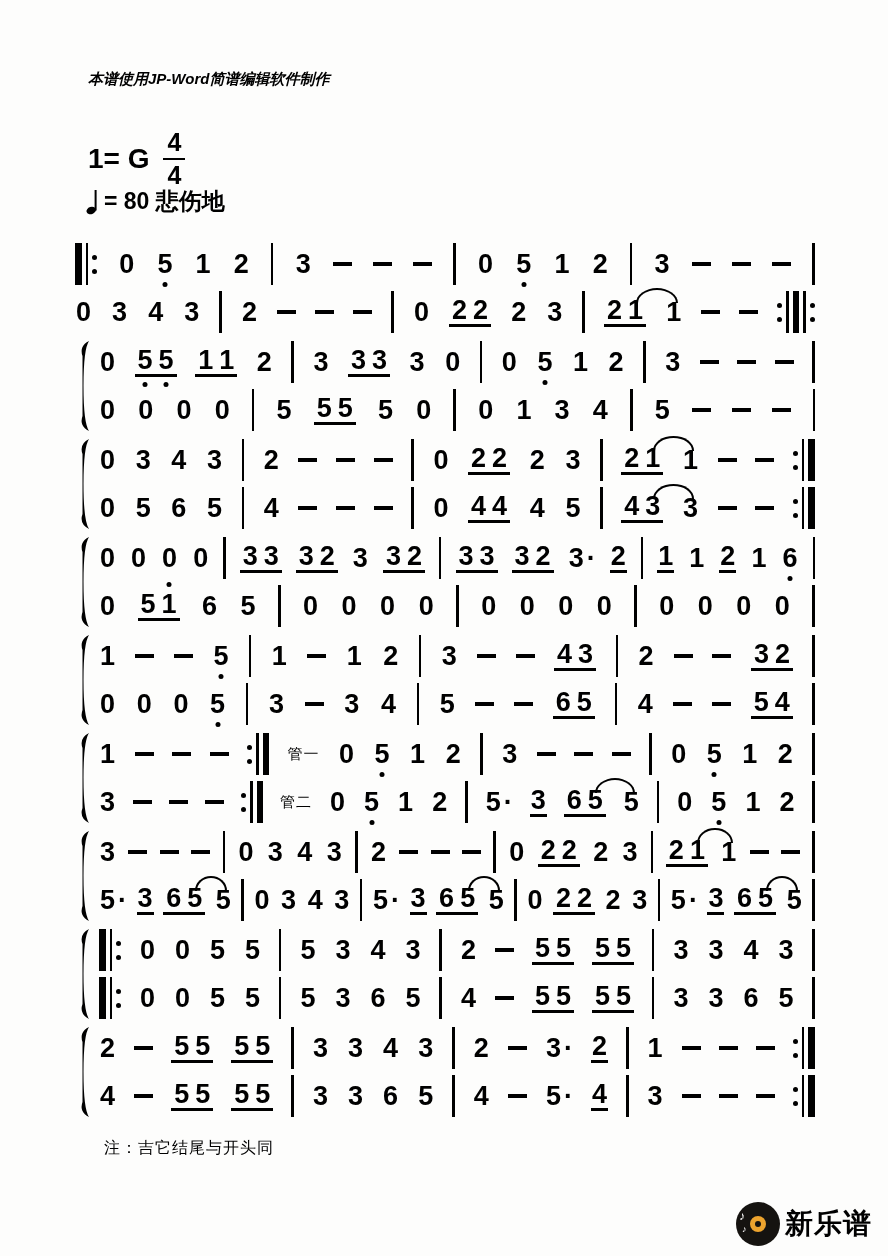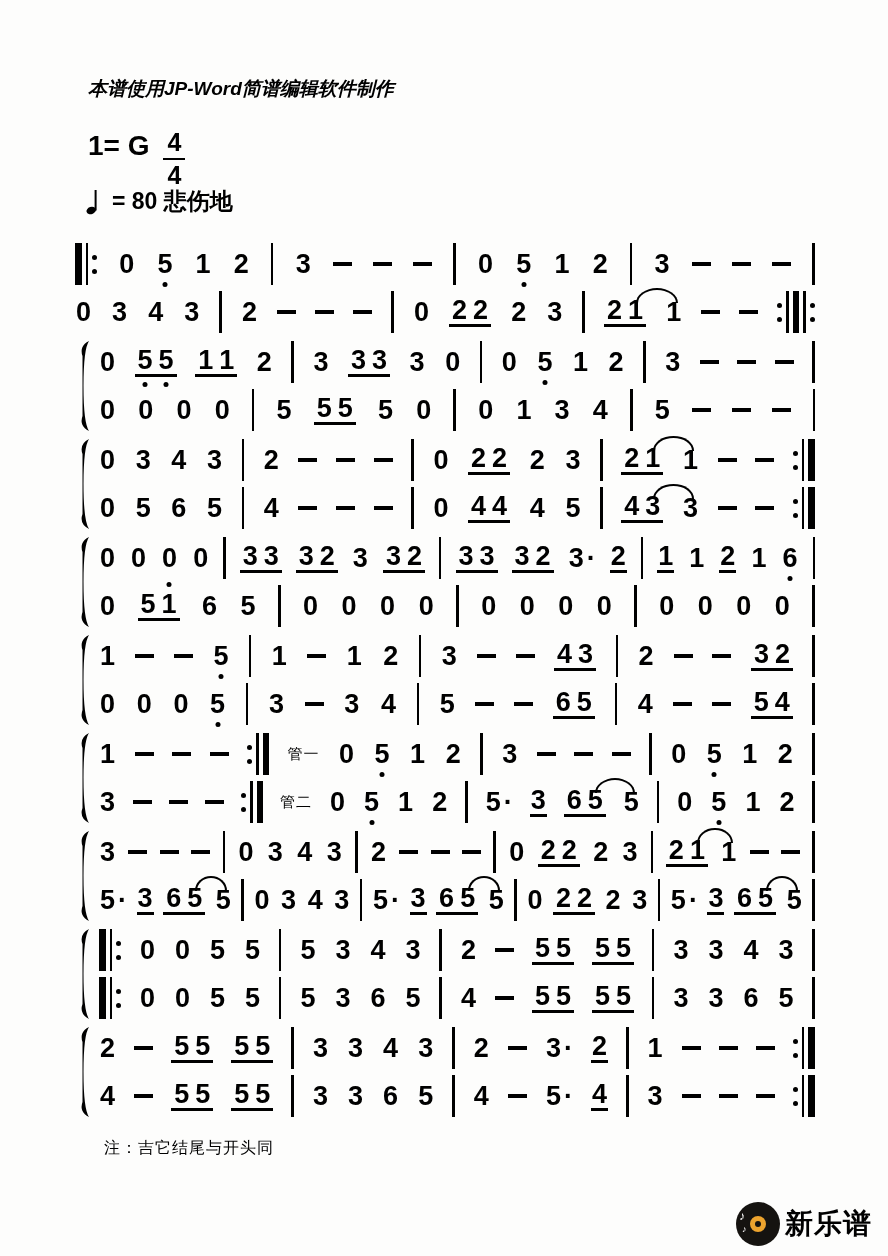--- a/index.html
+++ b/index.html
@@ -1,32 +1,32 @@
 <!DOCTYPE html>
 <html><head>
 <meta charset="utf-8">
 <style>
   html,body{margin:0;padding:0;background:#f3f3f1;}
   .page{position:relative;width:888px;height:1256px;background:#fdfdfc;margin:0 auto;
         font-family:"Liberation Sans",sans-serif;color:#000;overflow:hidden;}
 
   
-  .watermark{position:absolute;left:88px;top:76px;font-style:italic;font-size:19px;font-weight:700;}
+  .watermark{position:absolute;left:88px;top:70px;font-style:italic;font-size:15px;font-weight:700;}
   .title{position:absolute;top:90px;left:0;width:100%;text-align:center;
          font-size:45px;font-weight:700;letter-spacing:10px;}
   .subtitle{position:absolute;top:168px;left:0;width:100%;text-align:center;
             font-size:19px;color:#8a8a8a;letter-spacing:2px;}
   .credits{position:absolute;right:72px;top:146px;font-size:24px;line-height:1.75;letter-spacing:2px;}
-  .keysig{position:absolute;left:88px;top:130px;display:flex;
+  .keysig{position:absolute;left:88px;top:130px;display:flex;align-items:center;
           font-size:28px;font-weight:700;}
   .frac{display:inline-flex;flex-direction:column;align-items:center;margin-left:14px;
         font-size:25px;line-height:1;font-weight:700;}
   .frac .ft{border-bottom:2.5px solid #000;padding:0 4px 3px;}
   .frac .fb{padding-top:3px;}
-  .tempo{position:absolute;left:86px;top:186px;display:flex;align-items:center;gap:12px;
+  .tempo{position:absolute;left:86px;top:186px;display:flex;align-items:center;gap:4px;
          font-size:23px;font-weight:700;}
 
   
   .score{position:absolute;left:75px;top:240px;width:740px;}
   .system{position:relative;margin-bottom:2px;}
   .system.bracketed{padding-left:24px;}
   .sysbracket{position:absolute;left:0;top:2px;}
   .mline{display:flex;justify-content:space-between;align-items:center;height:48px;position:relative;}
 
   .note{position:relative;font-weight:700;font-size:27px;line-height:1;padding:0 1px;

